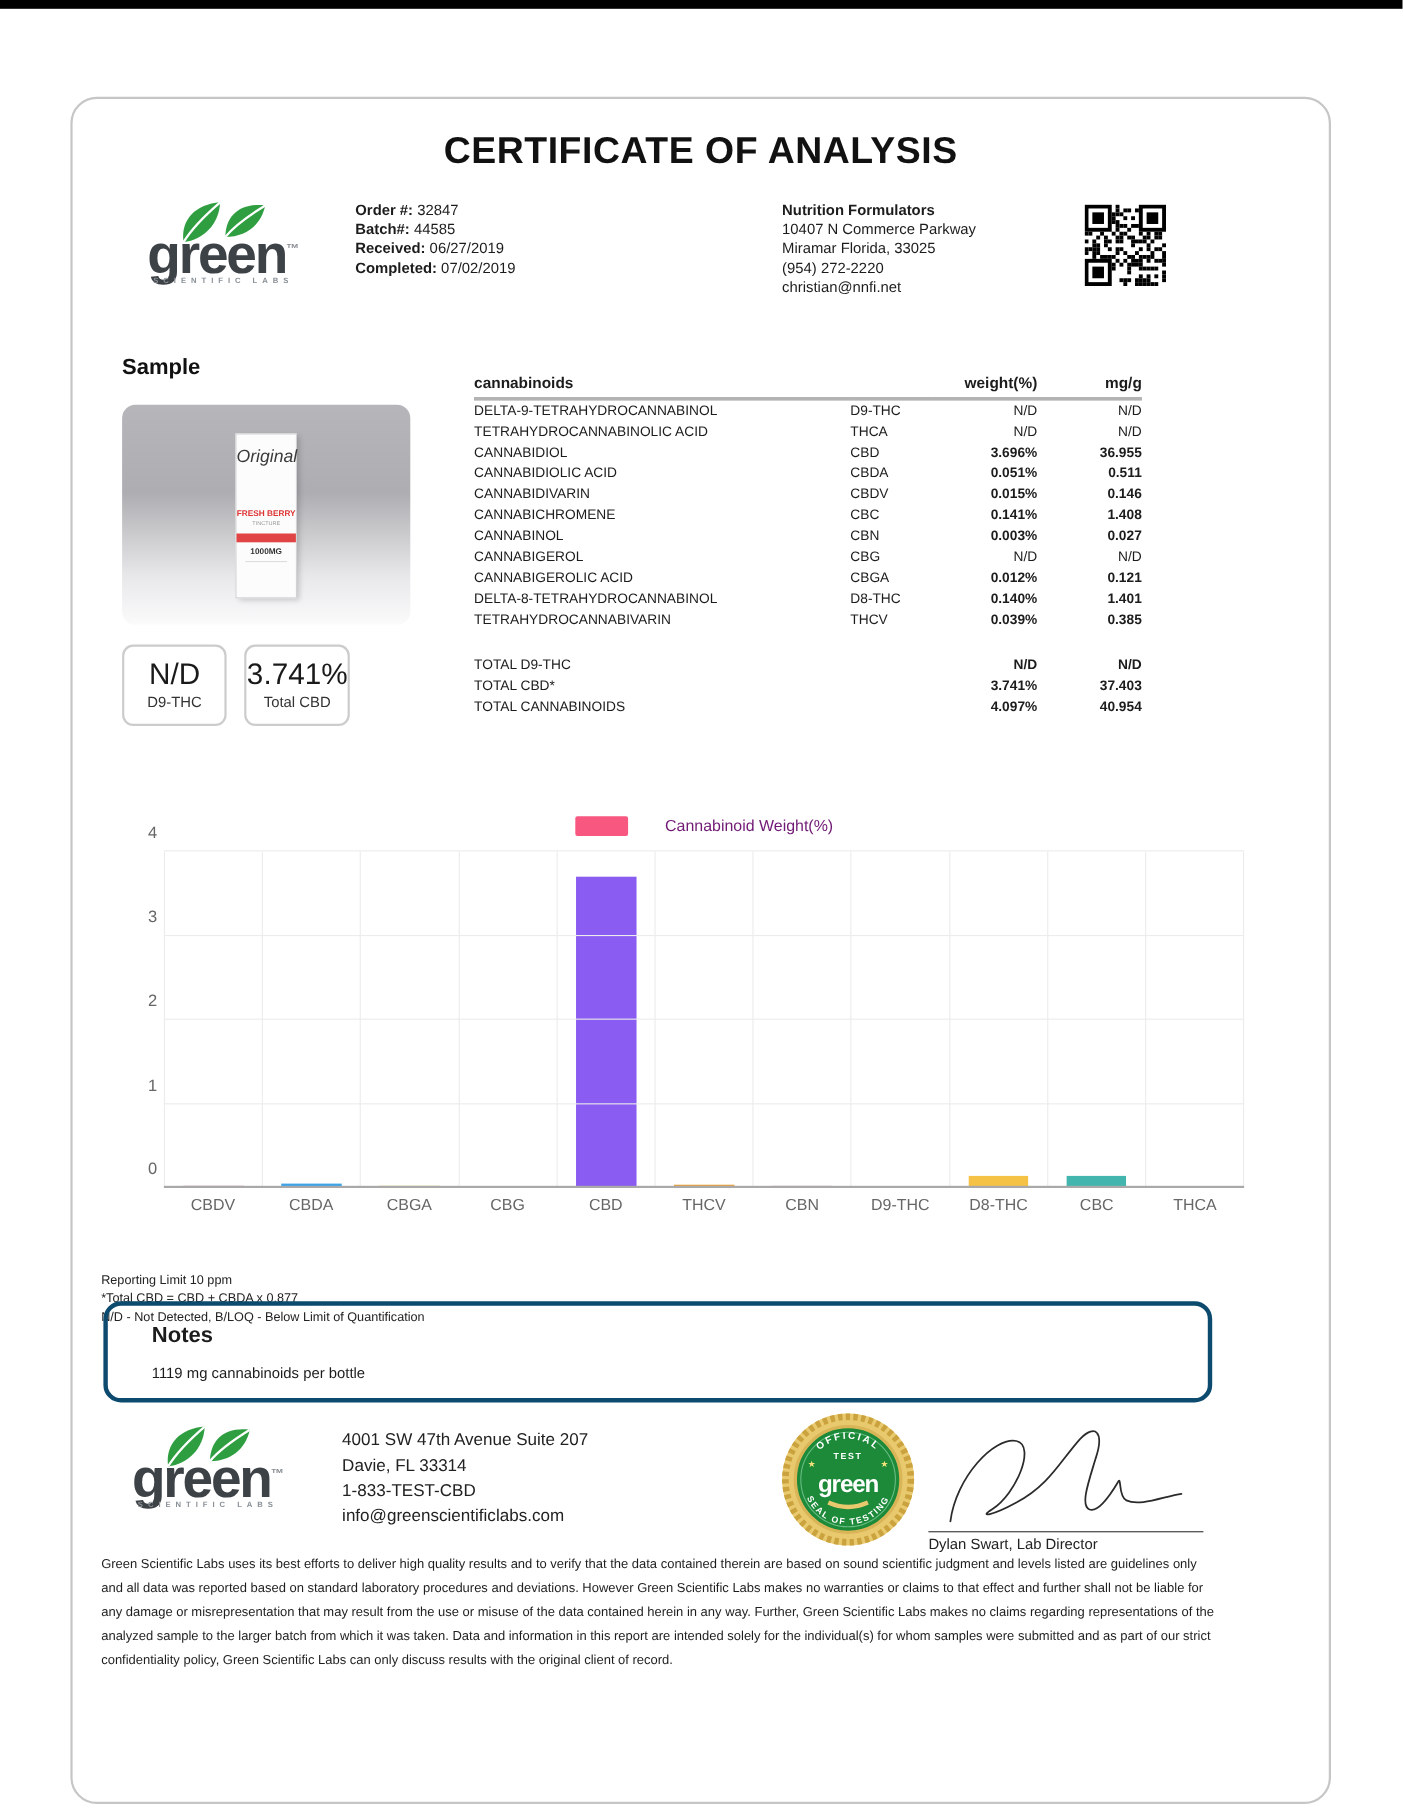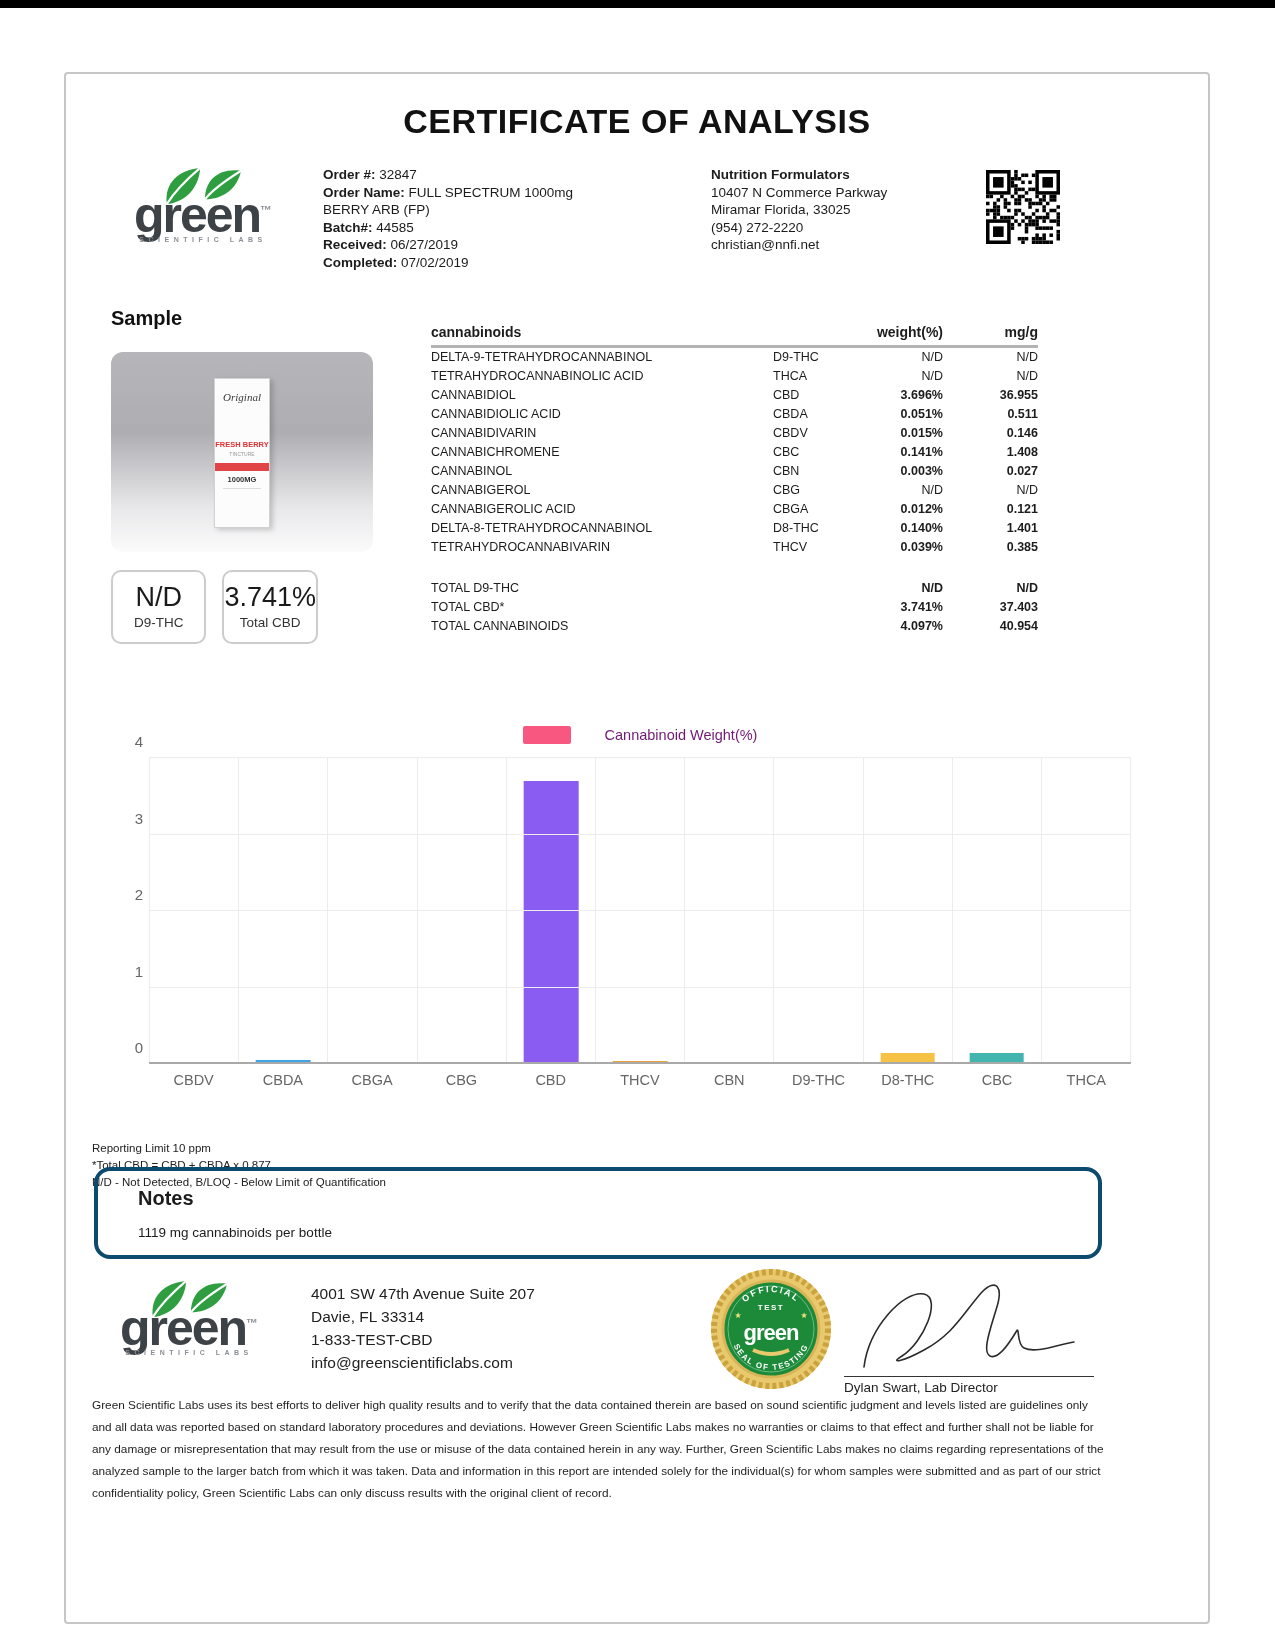--- a/index.html
+++ b/index.html
@@ -1,18 +1,18 @@
 <!DOCTYPE html>
 <html><head>
 <meta charset="utf-8">
 <style>
   * { margin:0; padding:0; box-sizing:border-box; }
   html,body { width:1275px; height:1650px; background:#fff; font-family:"Liberation Sans", sans-serif; color:#1c1c1c; overflow:hidden; }
   .topbar { position:absolute; left:0; top:0; width:1275px; height:8px; background:#000; }
-  .page { position:absolute; left:64px; top:72px; width:1146px; height:1552px; border:2px solid #c6c6c6; border-radius:4px; background:#fff; }
+  .page { position:absolute; left:64px; top:88px; width:1146px; height:1552px; border:2px solid #c6c6c6; border-radius:24px; background:#fff; }
 
   .title { position:absolute; top:28px; left:0; width:100%; text-align:center; font-size:34px; font-weight:bold; letter-spacing:.5px; color:#111; }
 
   
   .logo { width:190px; text-align:center; }
   .logo svg.leaves { display:block; margin:0 auto -16px auto; }
   .logo-word { font-size:50px; font-weight:bold; color:#3d4247; letter-spacing:-2px; line-height:1; }
   .logo-word sup { font-size:12px; color:#8a8f94; letter-spacing:0; }
   .logo-sub { font-size:7px; letter-spacing:4.5px; color:#8a9096; margin-top:-4px; font-weight:bold; }
   .hdr-logo { position:absolute; left:42px; top:92px; }
@@ -20,21 +20,21 @@
   .client-info { position:absolute; left:645px; top:92px; width:260px; font-size:13.5px; line-height:17.5px; }
   .b { font-weight:bold; }
   .qr { position:absolute; left:920px; top:96px; width:74px; height:74px; }
 
   
   .sample-col { position:absolute; left:45px; top:233px; width:207px; }
   .sec-head { font-size:20px; font-weight:bold; color:#111; }
   .photo-card { margin-top:22px; width:262px; height:200px; border-radius:12px;
      background:linear-gradient(180deg,#b6b6ba 0%,#aeaeb2 40%,#e8e8ea 78%,#fbfbfc 100%); position:relative; overflow:hidden; }
   .product-box { position:absolute; left:50%; top:26px; transform:translateX(-50%); width:56px; height:150px; background:#fcfcfc; border:1px solid #d2d2d4; box-shadow:3px 2px 5px rgba(0,0,0,.18); text-align:center; }
-  .pb-brand { font-family:Liberation Serif, serif; font-style:italic; font-size:11px; color:#3a3a3a; margin-top:12px; }
+  .pb-brand { font-family:Liberation Sans, sans-serif; font-style:italic; font-size:16px; color:#3a3a3a; margin-top:12px; }
   .pb-flavor { margin-top:38px; font-size:7.5px; font-weight:bold; color:#d33; line-height:8px; }
   .pb-type { font-size:5px; color:#999; margin-top:2px; }
   .pb-bar { margin-top:6px; height:8px; background:#e04444; width:100%; }
   .pb-strength { font-size:7.5px; font-weight:bold; color:#333; margin-top:4px; }
   .pb-lines { margin:4px auto 0 auto; width:70%; border-top:1px solid #ddd; padding-top:2px; font-size:4px; color:#bbb; }
   .stats { margin-top:18px; display:flex; gap:16px; }
   .stat-card { width:123px; height:74px; border:2px solid #ccc; border-radius:10px; text-align:center; padding-top:10px; }
   .stat-value { font-size:27px; color:#1a1a1a; }
   .stat-label { font-size:13.5px; color:#333; margin-top:2px; }
 
@@ -100,21 +100,20 @@
       <path d="M52,35 C52,15 66,2 90,5 C86,24 71,35 52,35 Z" fill="#2f9e41"></path>
       <path d="M47,2 C33,14 20,27 12,40" stroke="#ffffff" stroke-width="2.2" fill="none"></path>
       <path d="M90,5 C74,15 60,25 52,35" stroke="#ffffff" stroke-width="2.2" fill="none"></path>
     </svg>
     <div class="logo-word"><span>green</span><sup>™</sup></div>
     <div class="logo-sub">SCIENTIFIC LABS</div>
   </div>
 
   <div class="order-info">
     <div><span class="b">Order #:</span> <span>32847</span></div>
-    <div><span class="b">Order Name:</span> <span>FULL SPECTRUM 1000mg BERRY ARB (FP)</span></div>
     <div><span class="b">Batch#:</span> <span>44585</span></div>
     <div><span class="b">Received:</span> <span>06/27/2019</span></div>
     <div><span class="b">Completed:</span> <span>07/02/2019</span></div>
   </div>
 
   <div class="client-info">
     <div class="b">Nutrition Formulators</div>
     <div>10407 N Commerce Parkway</div>
     <div>Miramar Florida, 33025</div>
     <div>(954) 272-2220</div>

